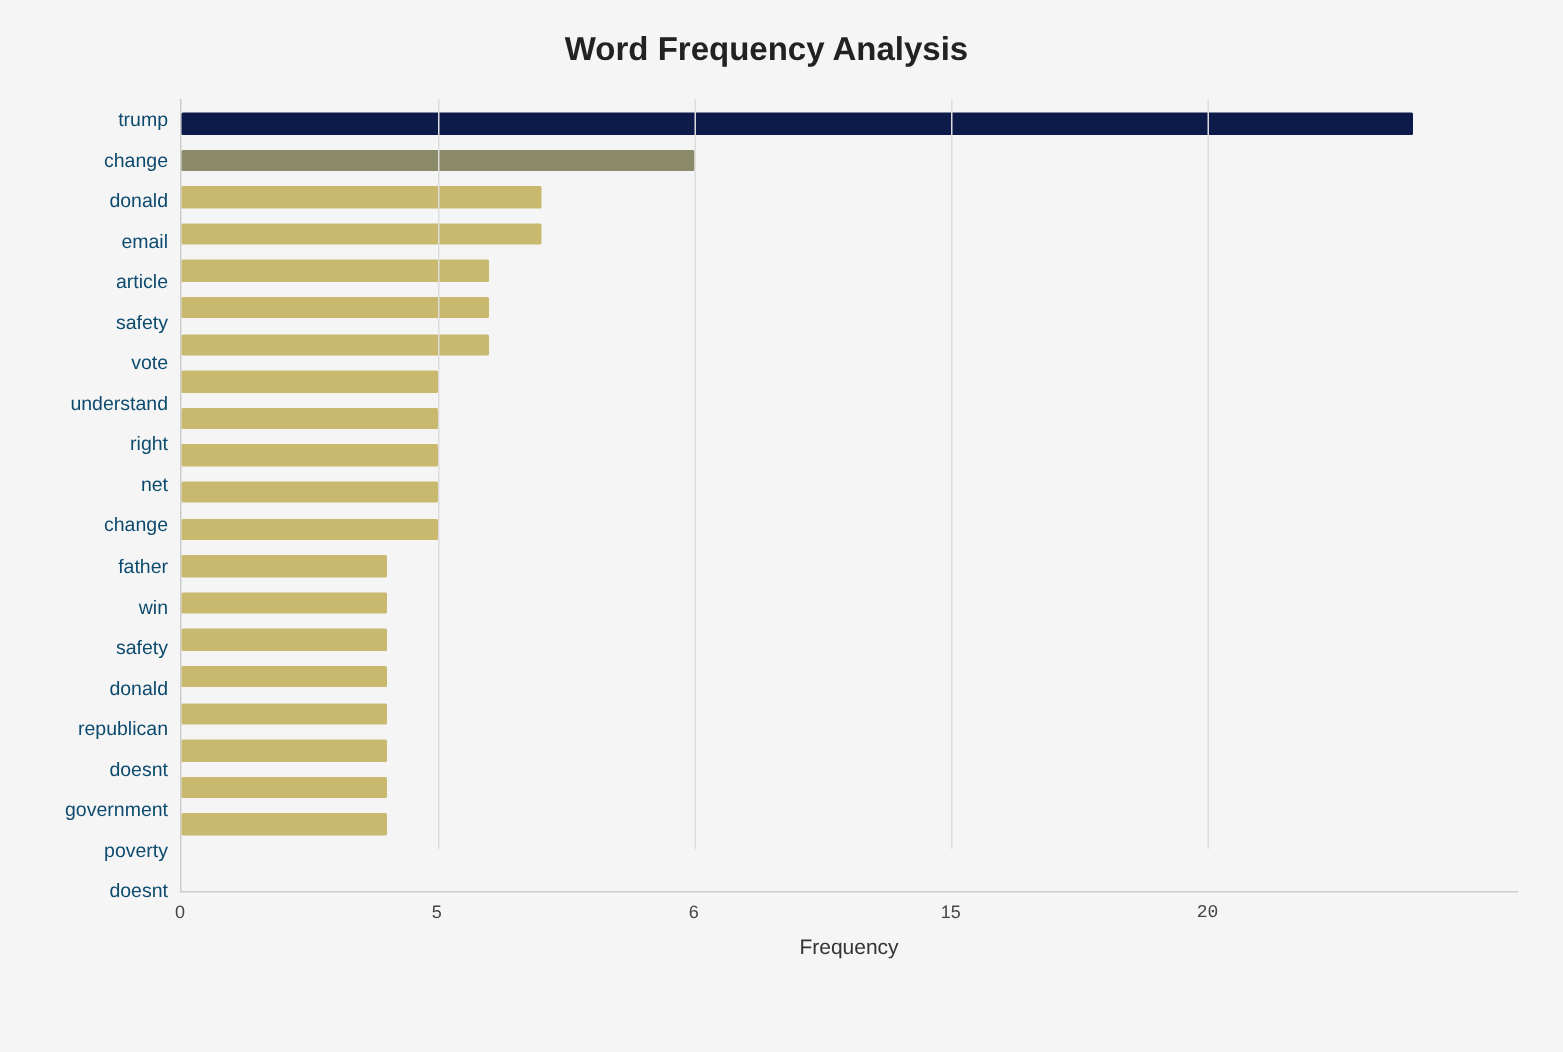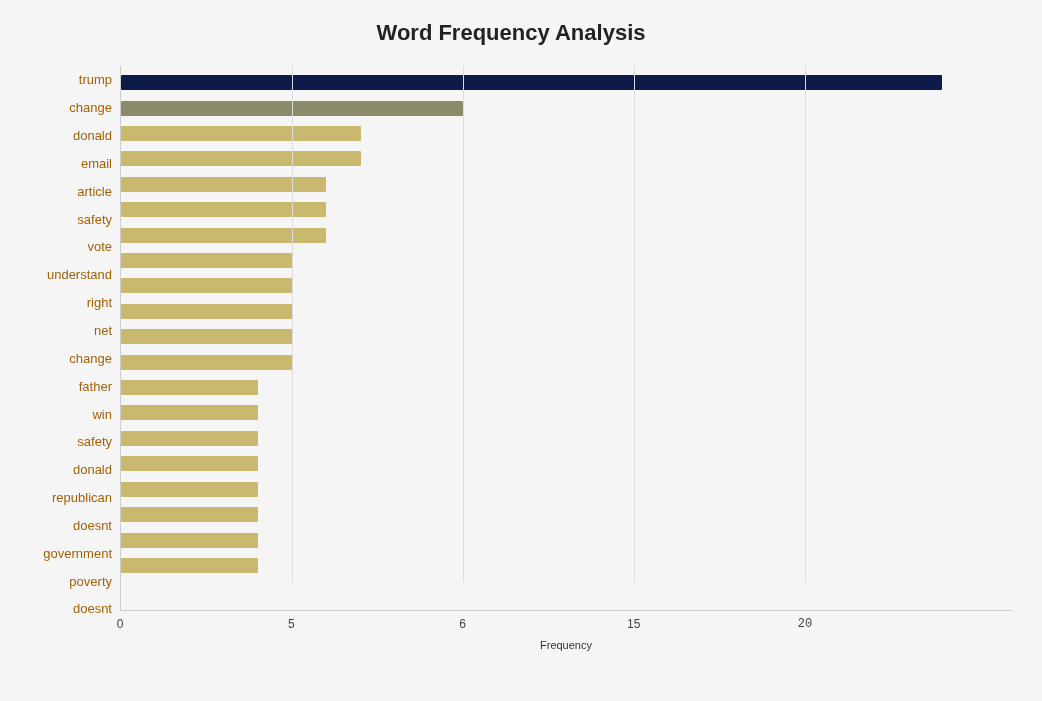--- a/index.html
+++ b/index.html
@@ -9,21 +9,21 @@
       display: flex;
       justify-content: center;
       align-items: center;
       width: 1042px;
       min-height: 701px;
     }
     .chart-container {
       background: #f5f5f5;
       width: 1042px;
       height: 701px;
-      padding: 20px 30px 36px 10px;
+      padding: 20px 30px 52px 10px;
       position: relative;
     }
     .chart-title {
       text-align: center;
       font-size: 22px;
       font-weight: bold;
       color: #222;
       margin-bottom: 20px;
     }
     .chart-area {
@@ -38,21 +38,21 @@
       align-items: flex-end;
       justify-content: space-around;
       padding-right: 8px;
       width: 110px;
       flex-shrink: 0;
       padding-top: 0px;
       padding-bottom: 28px;
     }
     .y-label {
       font-size: 13px;
-      color: #a16207;
+      color: #0c4a6e;
       text-align: right;
       line-height: 1;
     }
     .plot-area {
       flex: 1;
       position: relative;
       display: flex;
       flex-direction: column;
     }
     .bars-wrapper {
@@ -101,21 +101,21 @@
     }
     .x-tick {
       position: absolute;
       font-size: 12px;
       color: #444;
       transform: translateX(-50%);
       top: 6px;
     }
     .x-axis-title {
       text-align: center;
-      font-size: 11px;
+      font-size: 14px;
       color: #333;
       margin-top: 4px;
     }
     .x-axis-area {
       height: 40px;
     }
   </style>
 </head>
 <body>
 

